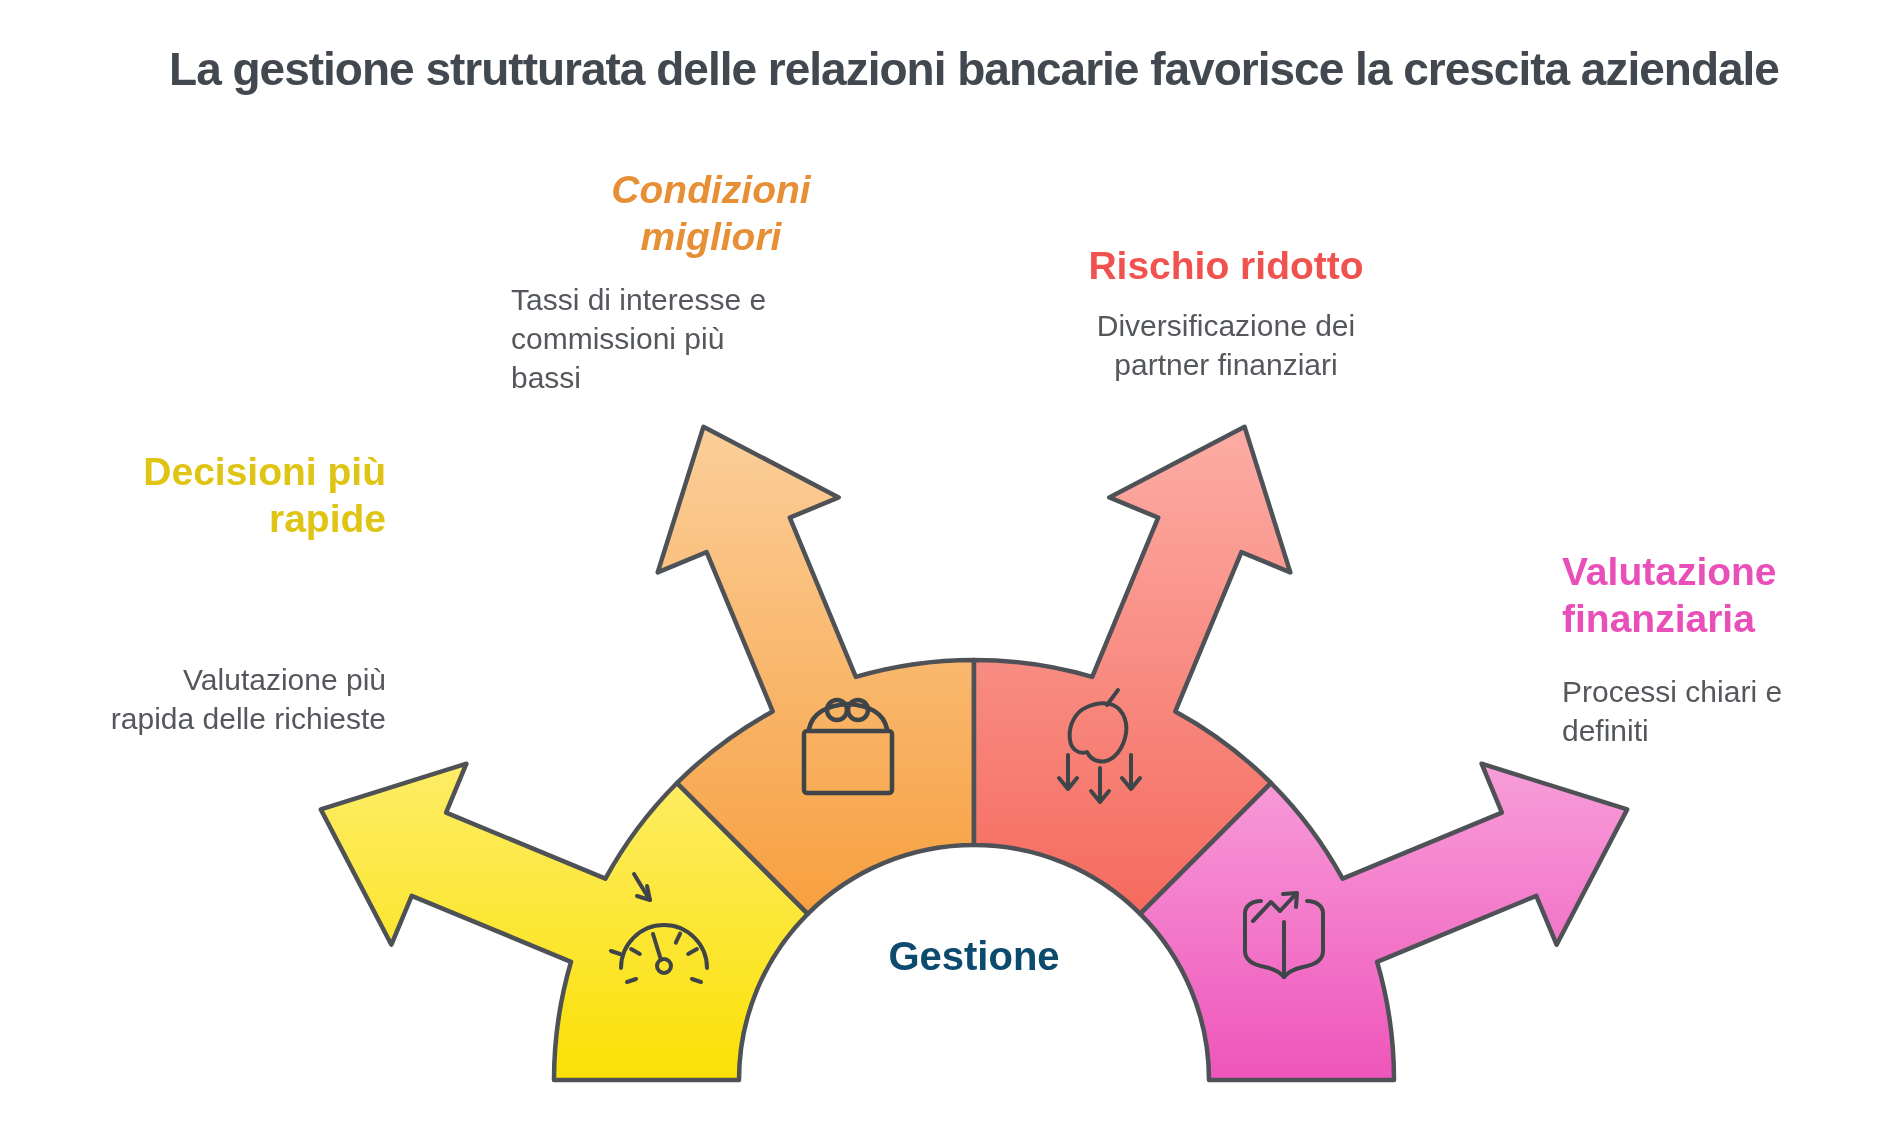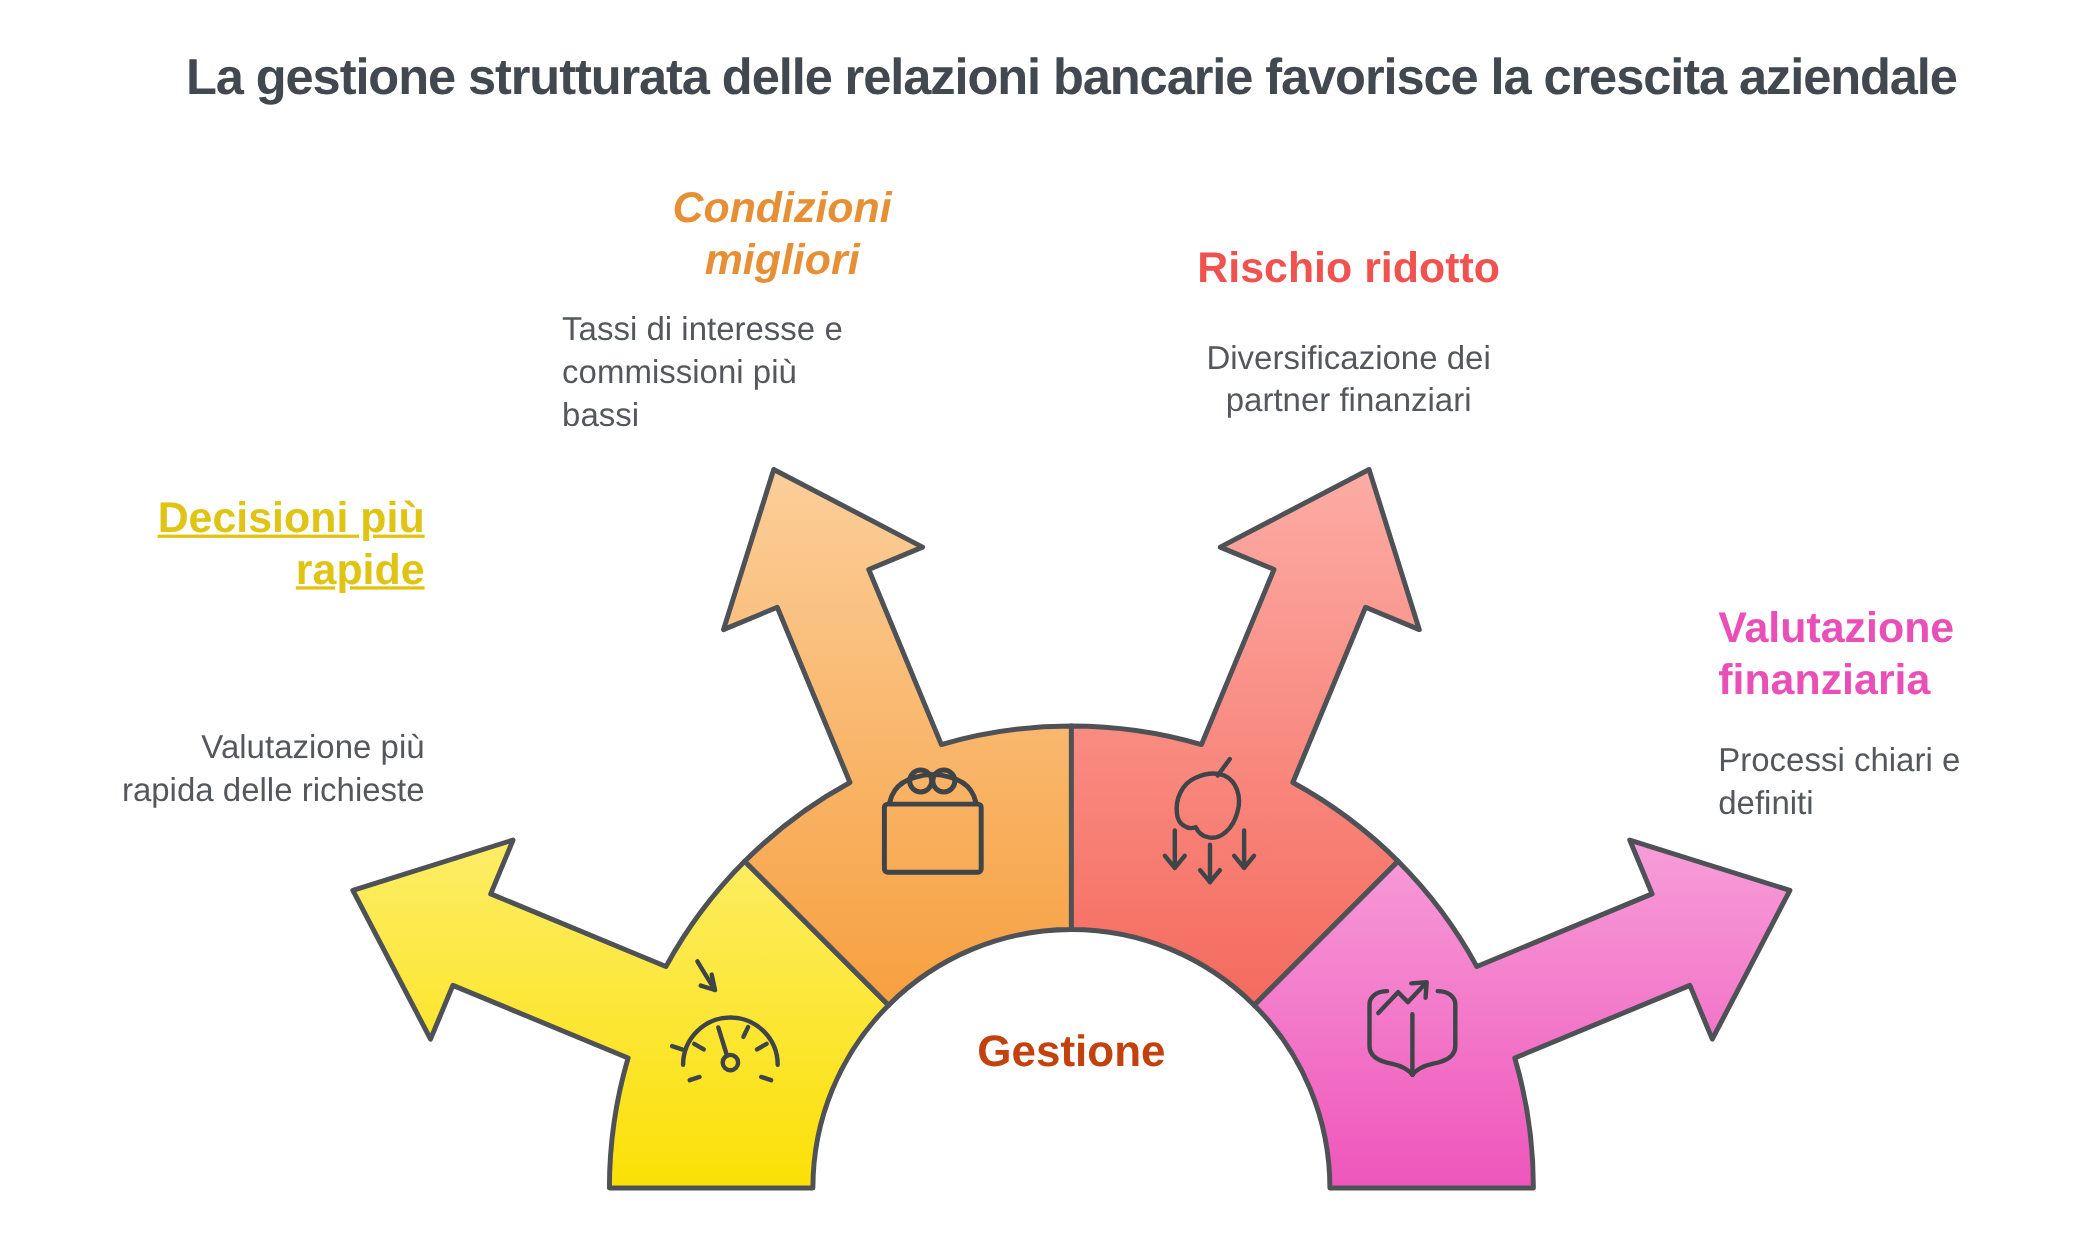--- a/index.html
+++ b/index.html
@@ -15,36 +15,36 @@
   .main-title{
     position:absolute;left:0;right:0;top:42px;
     text-align:center;
     font-size:46px;font-weight:bold;letter-spacing:-1px;
     color:#42484F;white-space:nowrap;
   }
 
   .seg-title{position:absolute;font-weight:bold;font-size:39px;line-height:47px;white-space:nowrap;}
   .seg-desc{position:absolute;font-size:30px;line-height:39px;color:#54585D;white-space:nowrap;}
 
-  .yellow-title{top:448px;right:1538px;text-align:right;color:#E0C414;text-decoration:underline;}
+  .yellow-title{top:448px;right:1538px;text-align:right;color:#E0C414;}
   .yellow-desc{top:660px;right:1538px;text-align:right;}
 
   .orange-title{top:166px;left:487px;width:400px;text-align:center;color:#E78F35;font-style:italic;}
   .orange-desc{top:280px;left:487px;width:400px;}
 
-  .red-title{top:220px;left:1002px;width:400px;text-align:center;color:#F0534F;}
+  .red-title{top:242px;left:1002px;width:400px;text-align:center;color:#F0534F;}
   .red-desc{top:306px;left:1002px;width:400px;text-align:center;}
 
   .pink-title{top:548px;left:1538px;text-align:left;color:#E94FB8;}
   .pink-desc{top:672px;left:1538px;text-align:left;}
 
   .center-label{
     position:absolute;top:932px;left:750px;width:400px;
     text-align:center;font-size:40px;font-weight:bold;line-height:48px;
-    color:#c2410c;
+    color:#0c4a6e;
   }
 </style>
 </head>
 <body>
 
 <div class="stage">
 
   <svg class="diagram" width="1900" height="1140" viewBox="0 0 1900 1140">
     <defs>
       <linearGradient id="gradY" gradientUnits="userSpaceOnUse" x1="0" y1="740" x2="0" y2="1085">

